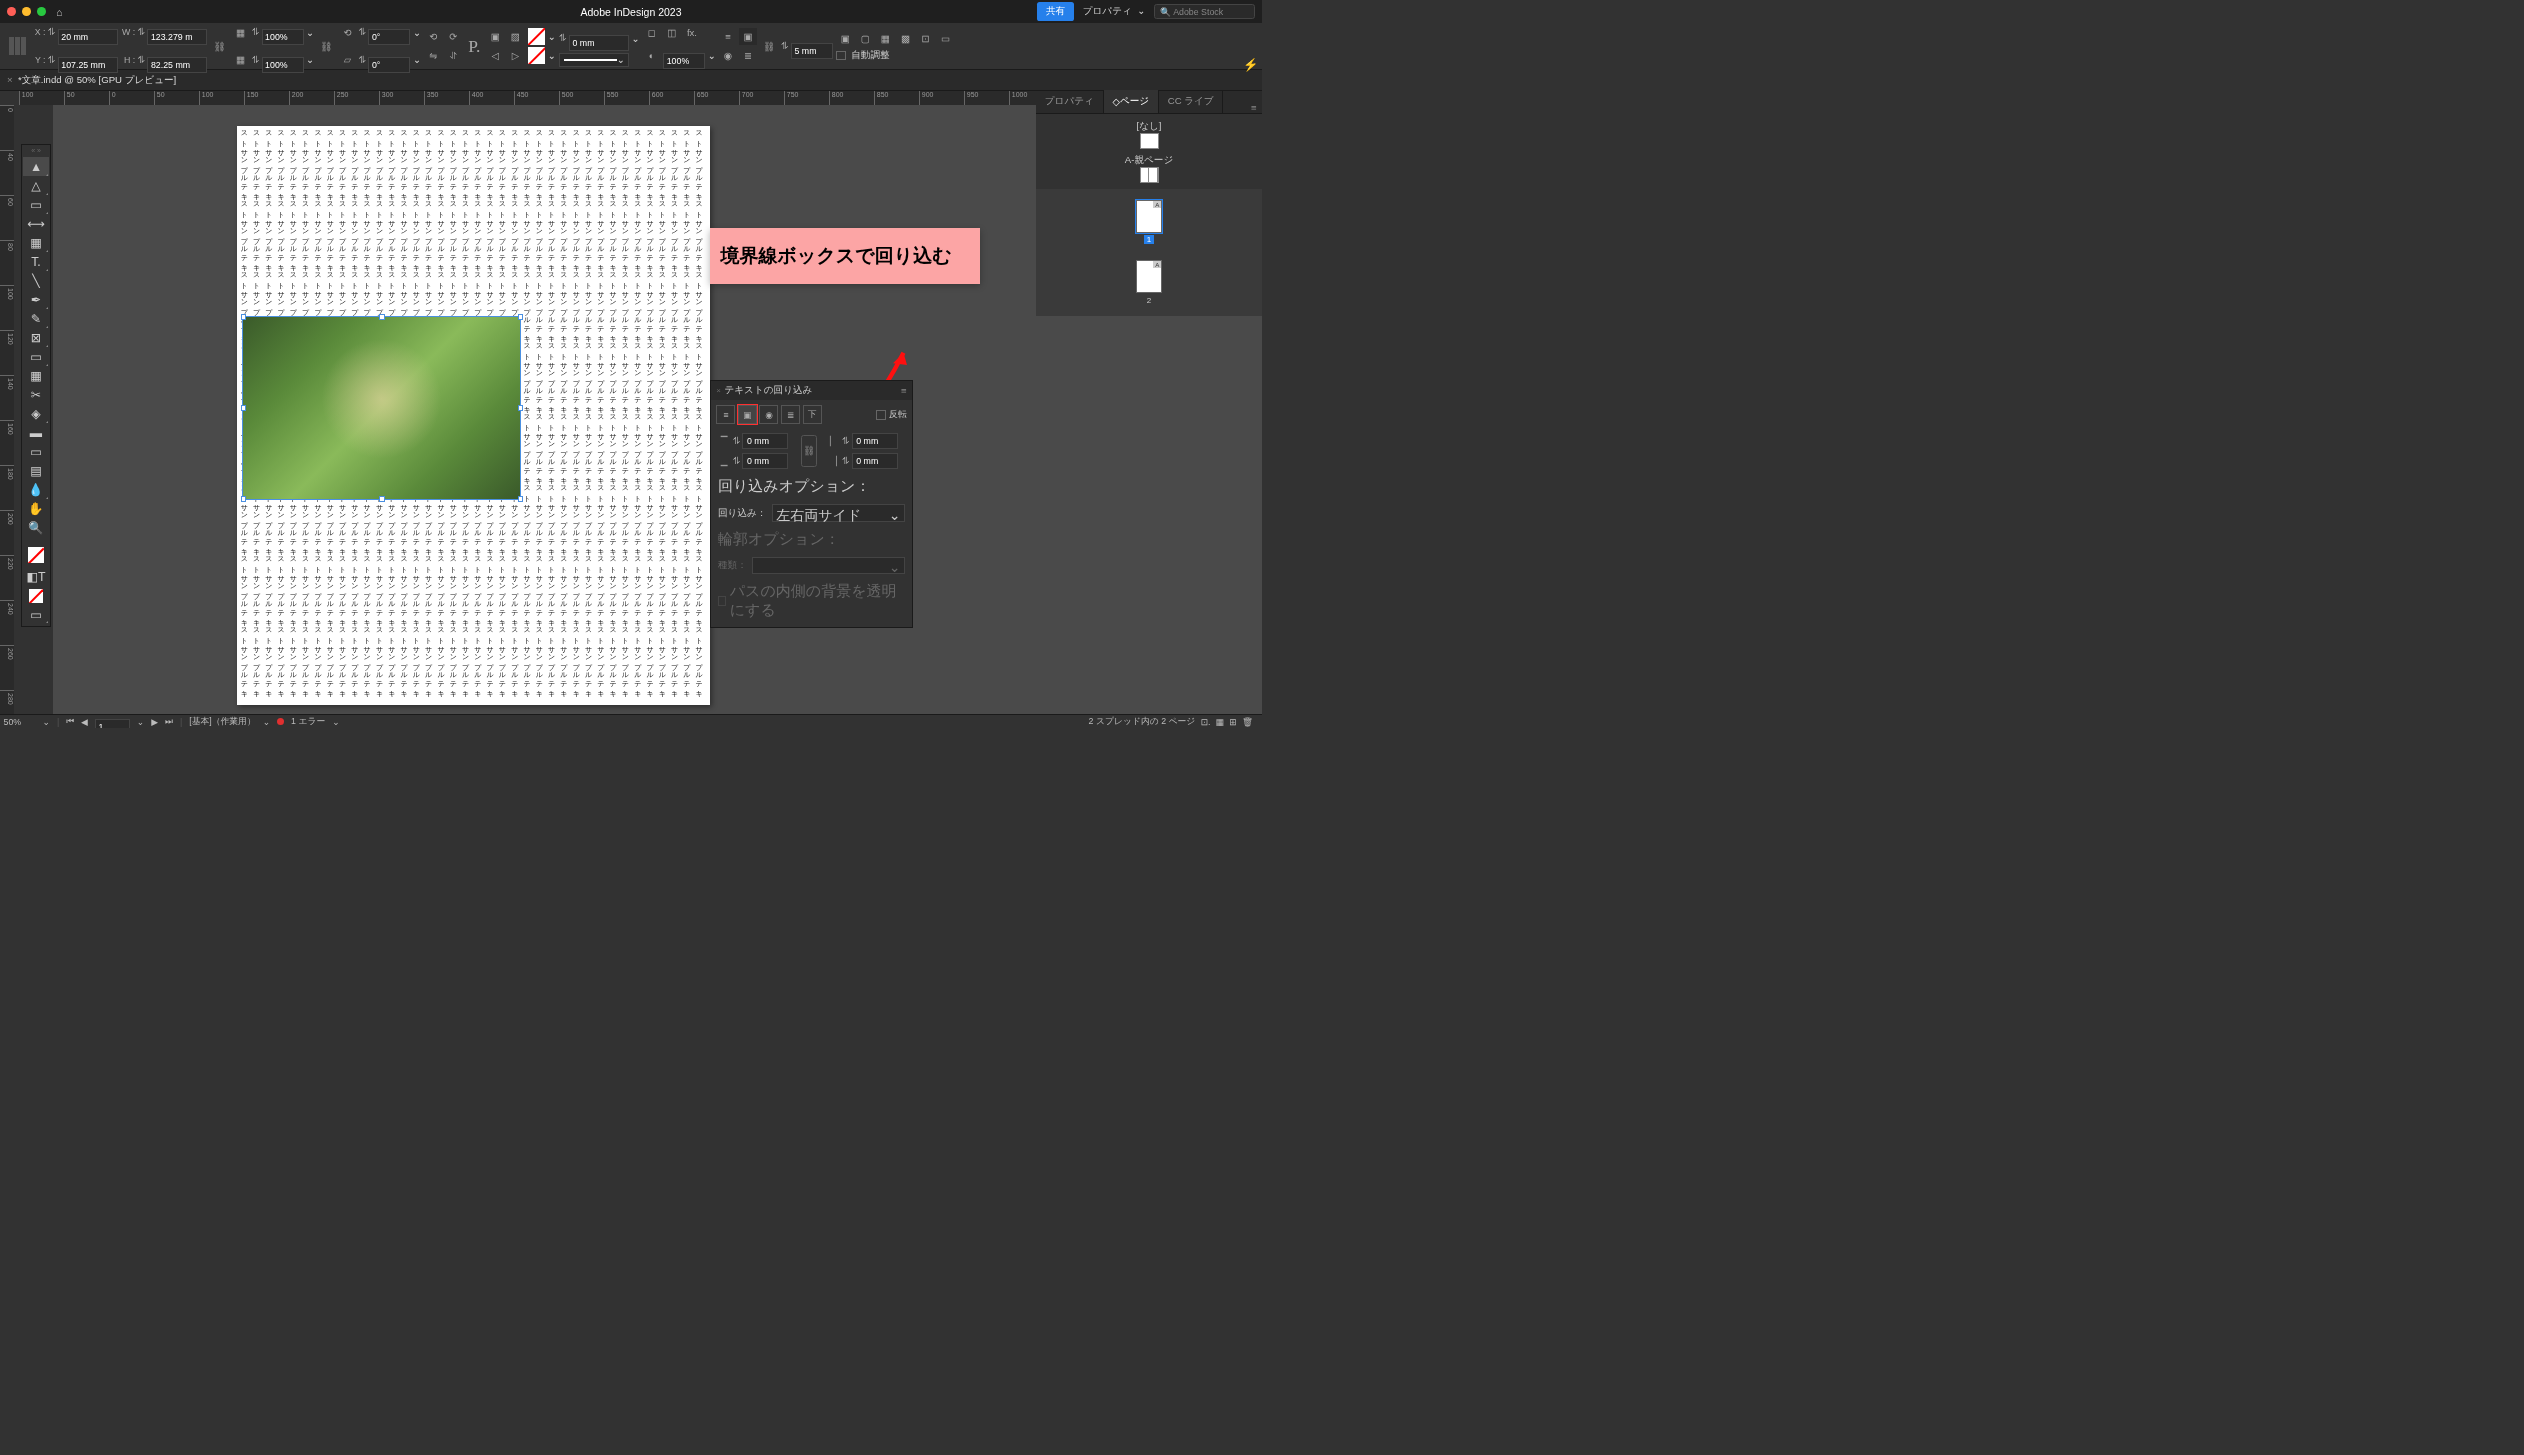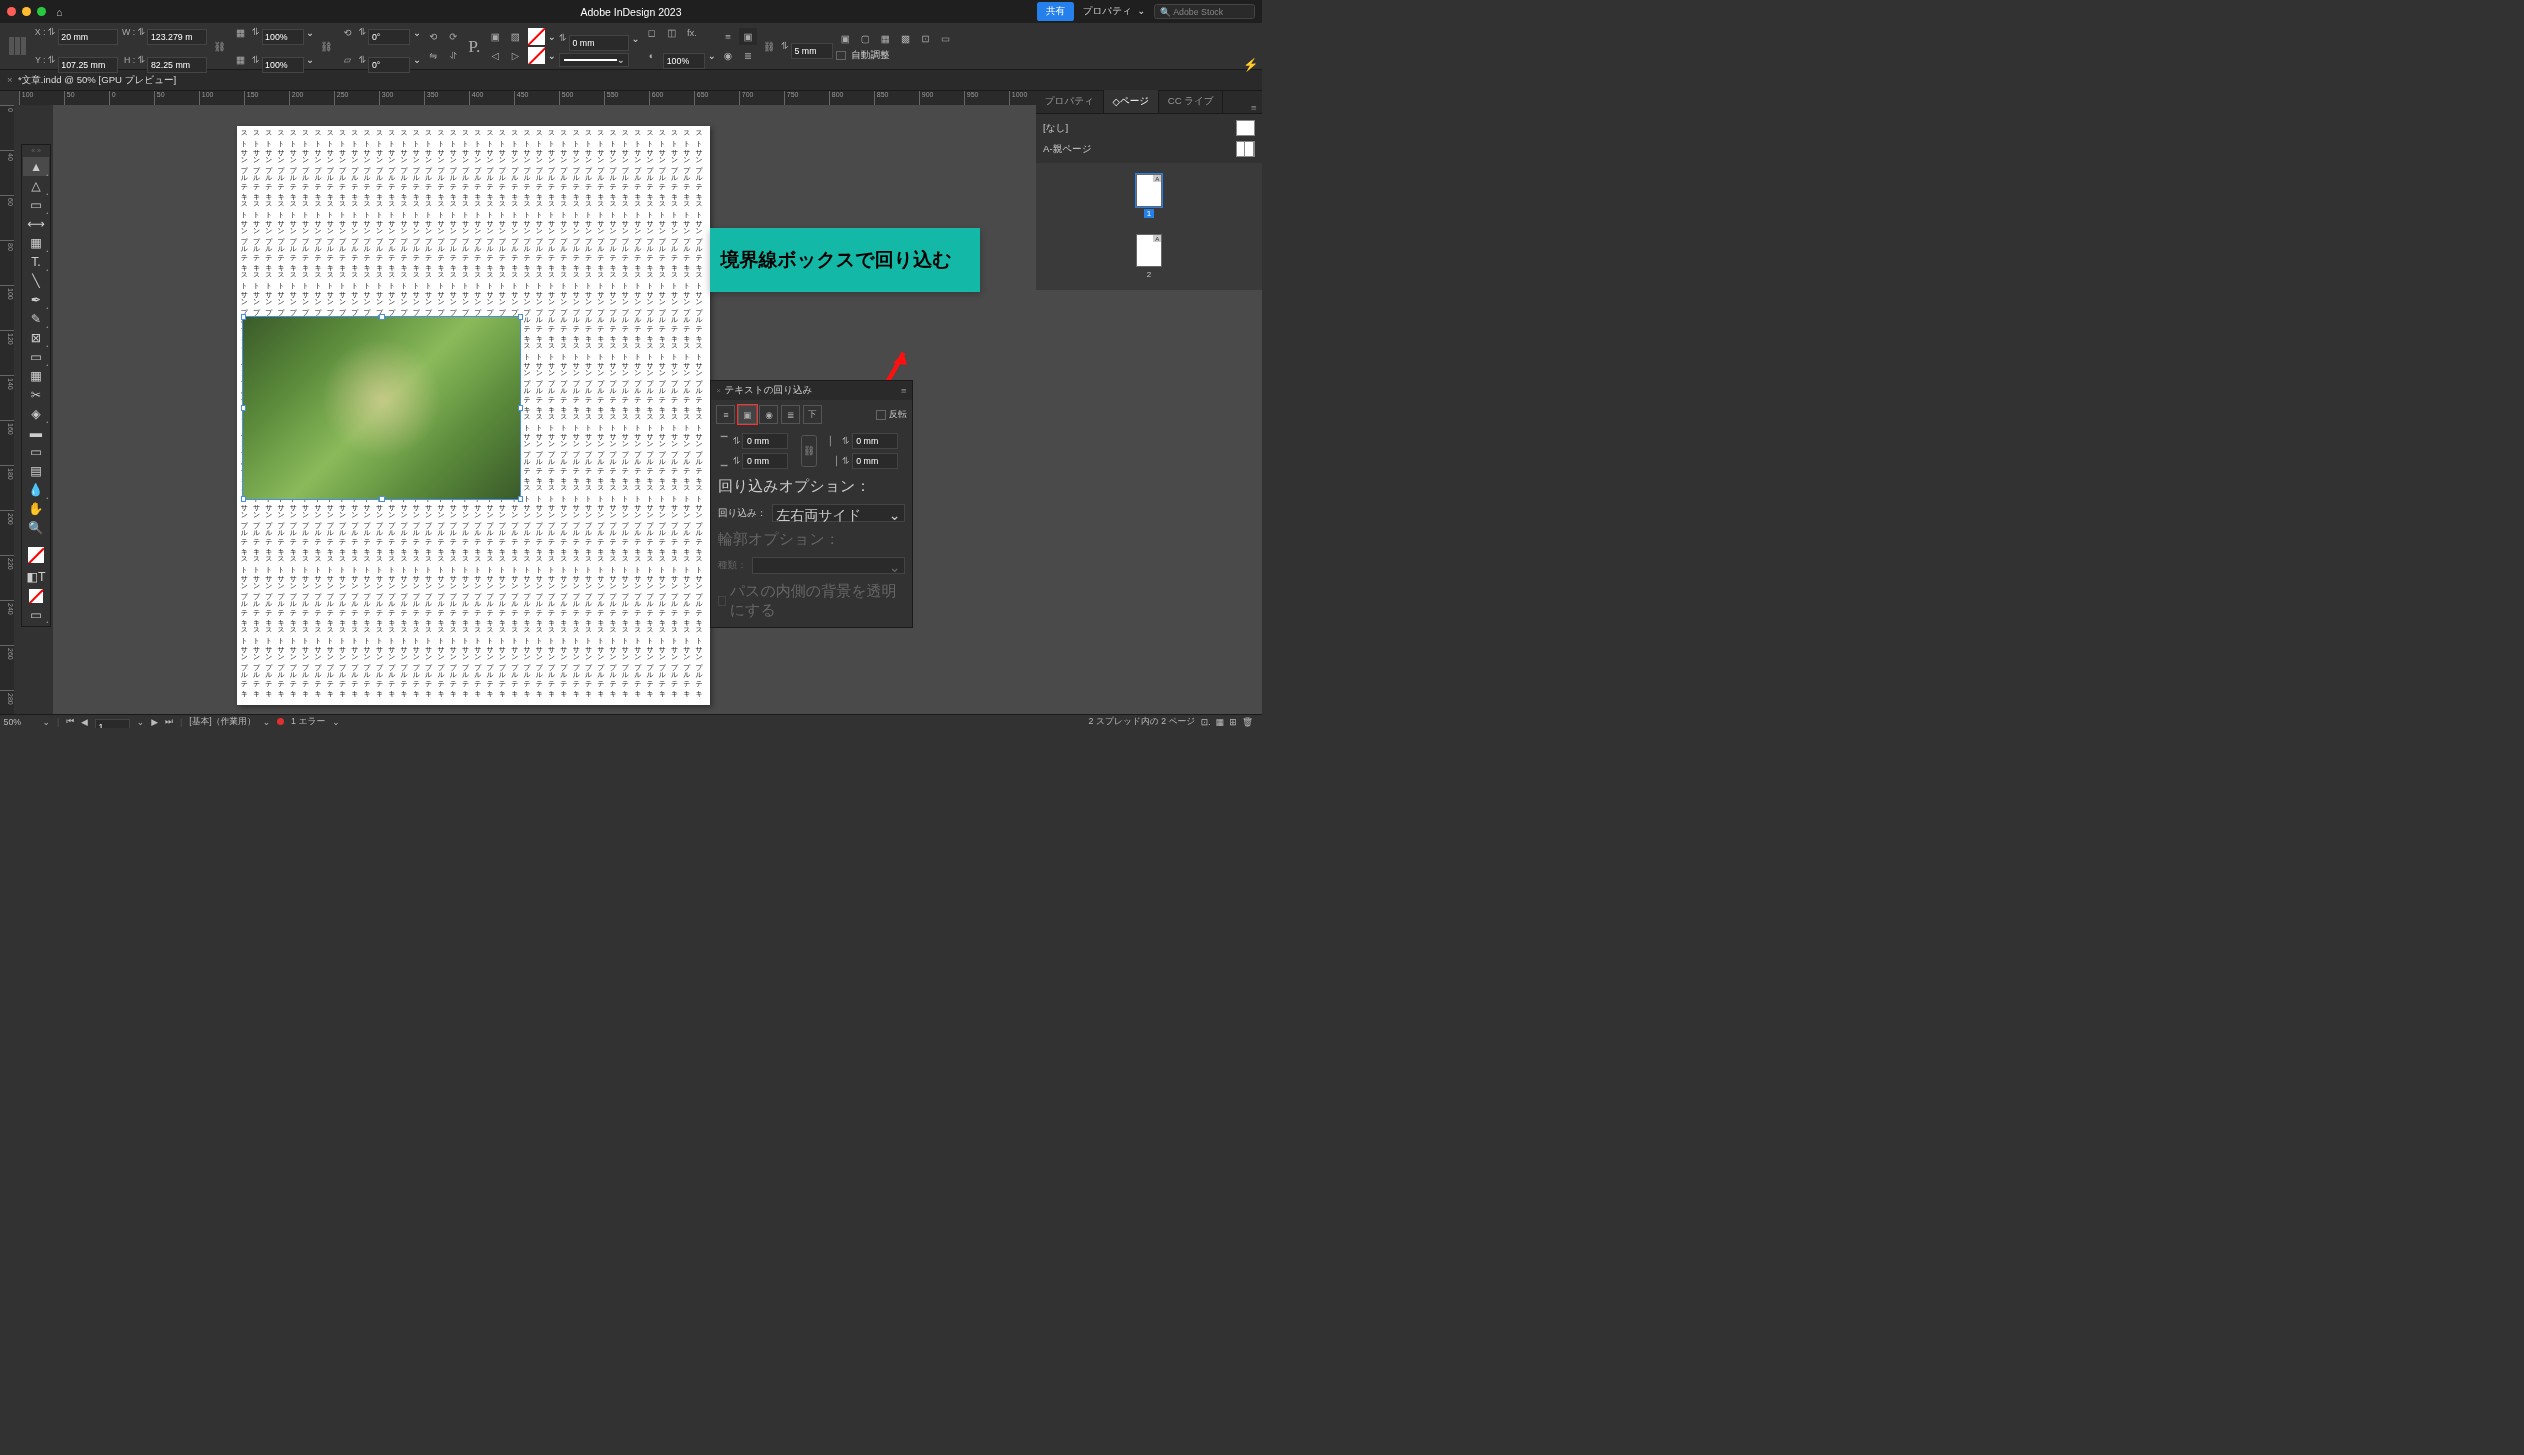--- a/index.html
+++ b/index.html
@@ -44,30 +44,30 @@
 .canvas { position:absolute; top:14px; left:53px; right:0; bottom:0; background:#4a4a4a; overflow:hidden; }
 .page { position:absolute; top:21px; left:184px; width:473px; height:579px; background:#fff; box-shadow:1.8px 1.8px 5.3px rgba(0,0,0,.4); }
 .vtext-area { position:absolute; top:0; left:0; right:0; bottom:0; display:flex; flex-direction:row-reverse; padding:0 5.3px; overflow:hidden; }
 .vcol { writing-mode:vertical-rl; font-size:7px; color:#111; line-height:12.3px; letter-spacing:0.9px; }
 .img-frame { position:absolute; top:190px; left:5.3px; width:279px; height:184px; border:0.9px solid #4a90e2; background:linear-gradient(135deg,#3a5a2a 0%,#5a8a3a 25%,#8aba5a 50%,#5a8a3a 75%,#3a5a2a 100%); }
 .img-frame::before { content:""; position:absolute; inset:0; background:radial-gradient(circle at 50% 45%, rgba(255,220,180,.5) 0%, transparent 35%); }
 .handle { position:absolute; width:5.3px; height:5.3px; background:#fff; border:0.9px solid #4a90e2; }
 .h-tl{top:-2.6px;left:-2.6px;} .h-tr{top:-2.6px;right:-2.6px;} .h-bl{bottom:-2.6px;left:-2.6px;} .h-br{bottom:-2.6px;right:-2.6px;}
 .h-tc{top:-2.6px;left:50%;margin-left:-2.6px;} .h-bc{bottom:-2.6px;left:50%;margin-left:-2.6px;}
 .h-lc{left:-2.6px;top:50%;margin-top:-2.6px;} .h-rc{right:-2.6px;top:50%;margin-top:-2.6px;}
-.callout { position:absolute; top:123px; left:657px; width:270px; height:64px; background:#14b8a6; box-shadow:0 1.8px 7px rgba(0,0,0,.3); display:flex; align-items:center; justify-content:flex-start; padding-left:10.5px; }
+.callout { position:absolute; top:123px; left:657px; width:270px; height:56px; background:#fca5a5; box-shadow:0 1.8px 7px rgba(0,0,0,.3); display:flex; align-items:center; justify-content:flex-start; padding-left:10.5px; }
 .callout-text { color:#000; font-size:19px; font-weight:600; }
 .arrow { position:absolute; top:230px; left:763px; width:105px; height:123px; pointer-events:none; }
 .panel-stack { position:absolute; top:0; right:0; width:226px; background:#323232; display:flex; flex-direction:column; }
 .panel-tabs { height:23px; display:flex; background:#2a2a2a; border-bottom:0.9px solid #1a1a1a; align-items:flex-end; }
 .ptab { padding:3.5px 8.8px; font-size:9.6px; color:#999; border-right:0.9px solid #1a1a1a; height:23px; display:flex; align-items:center; }
 .ptab.active { background:#323232; color:#fff; }
 .ptab-menu { margin-left:auto; padding:0 5.3px; color:#888; }
 .panel-body { padding:3.5px 5.3px; font-size:9.6px; color:#ccc; }
-.master-row { display:flex; justify-content:space-between; align-items:center; padding:2.6px 1.8px; }
+.master-row { display:flex; justify-content:space-between; align-items:center; padding:2.6px 1.8px;flex-direction:column; }
 .master-thumb { width:19px; height:16px; border:0.9px solid #888; background:#fff; }
 .master-thumb.split { display:flex; }
 .master-thumb.split span { width:50%; border-right:0.9px solid #888; }
 .page-thumbs { display:flex; flex-direction:column; align-items:center; padding-top:7px; gap:16px; background:#3a3a3a; margin:3.5px -5.3px -3.5px; padding:10.5px 5.3px; min-height:123px; }
 .pth-item { display:flex; flex-direction:column; align-items:center; gap:2.6px; }
 .pth-box { width:26px; height:33px; background:#fff; border:0.9px solid #666; position:relative; }
 .pth-box.sel { outline:1.8px solid #2680eb; }
 .pth-box .pcorner { position:absolute; top:0; right:0; font-size:6.1px; background:#ccc; padding:0 1.8px; color:#333; }
 .pth-num { font-size:8px; color:#ccc; padding:0 2.6px; }
 .pth-num.sel { background:#2680eb; color:#fff; }

